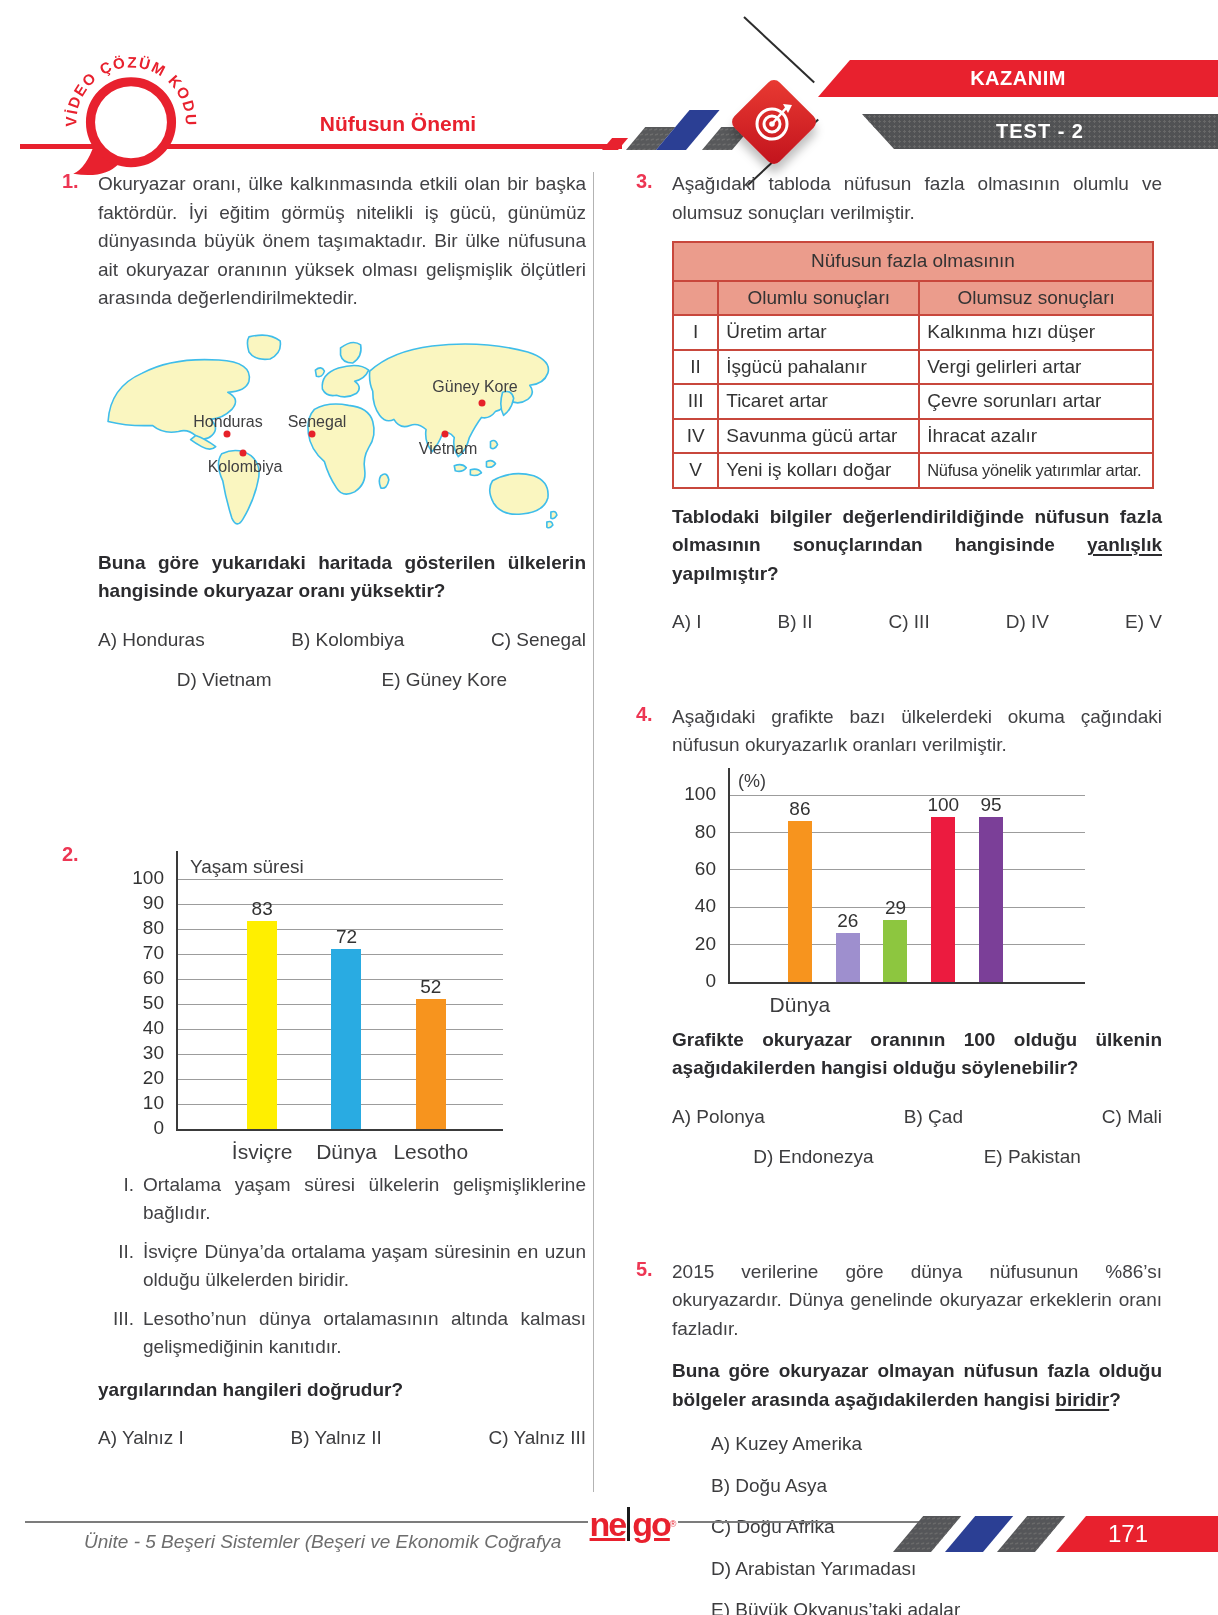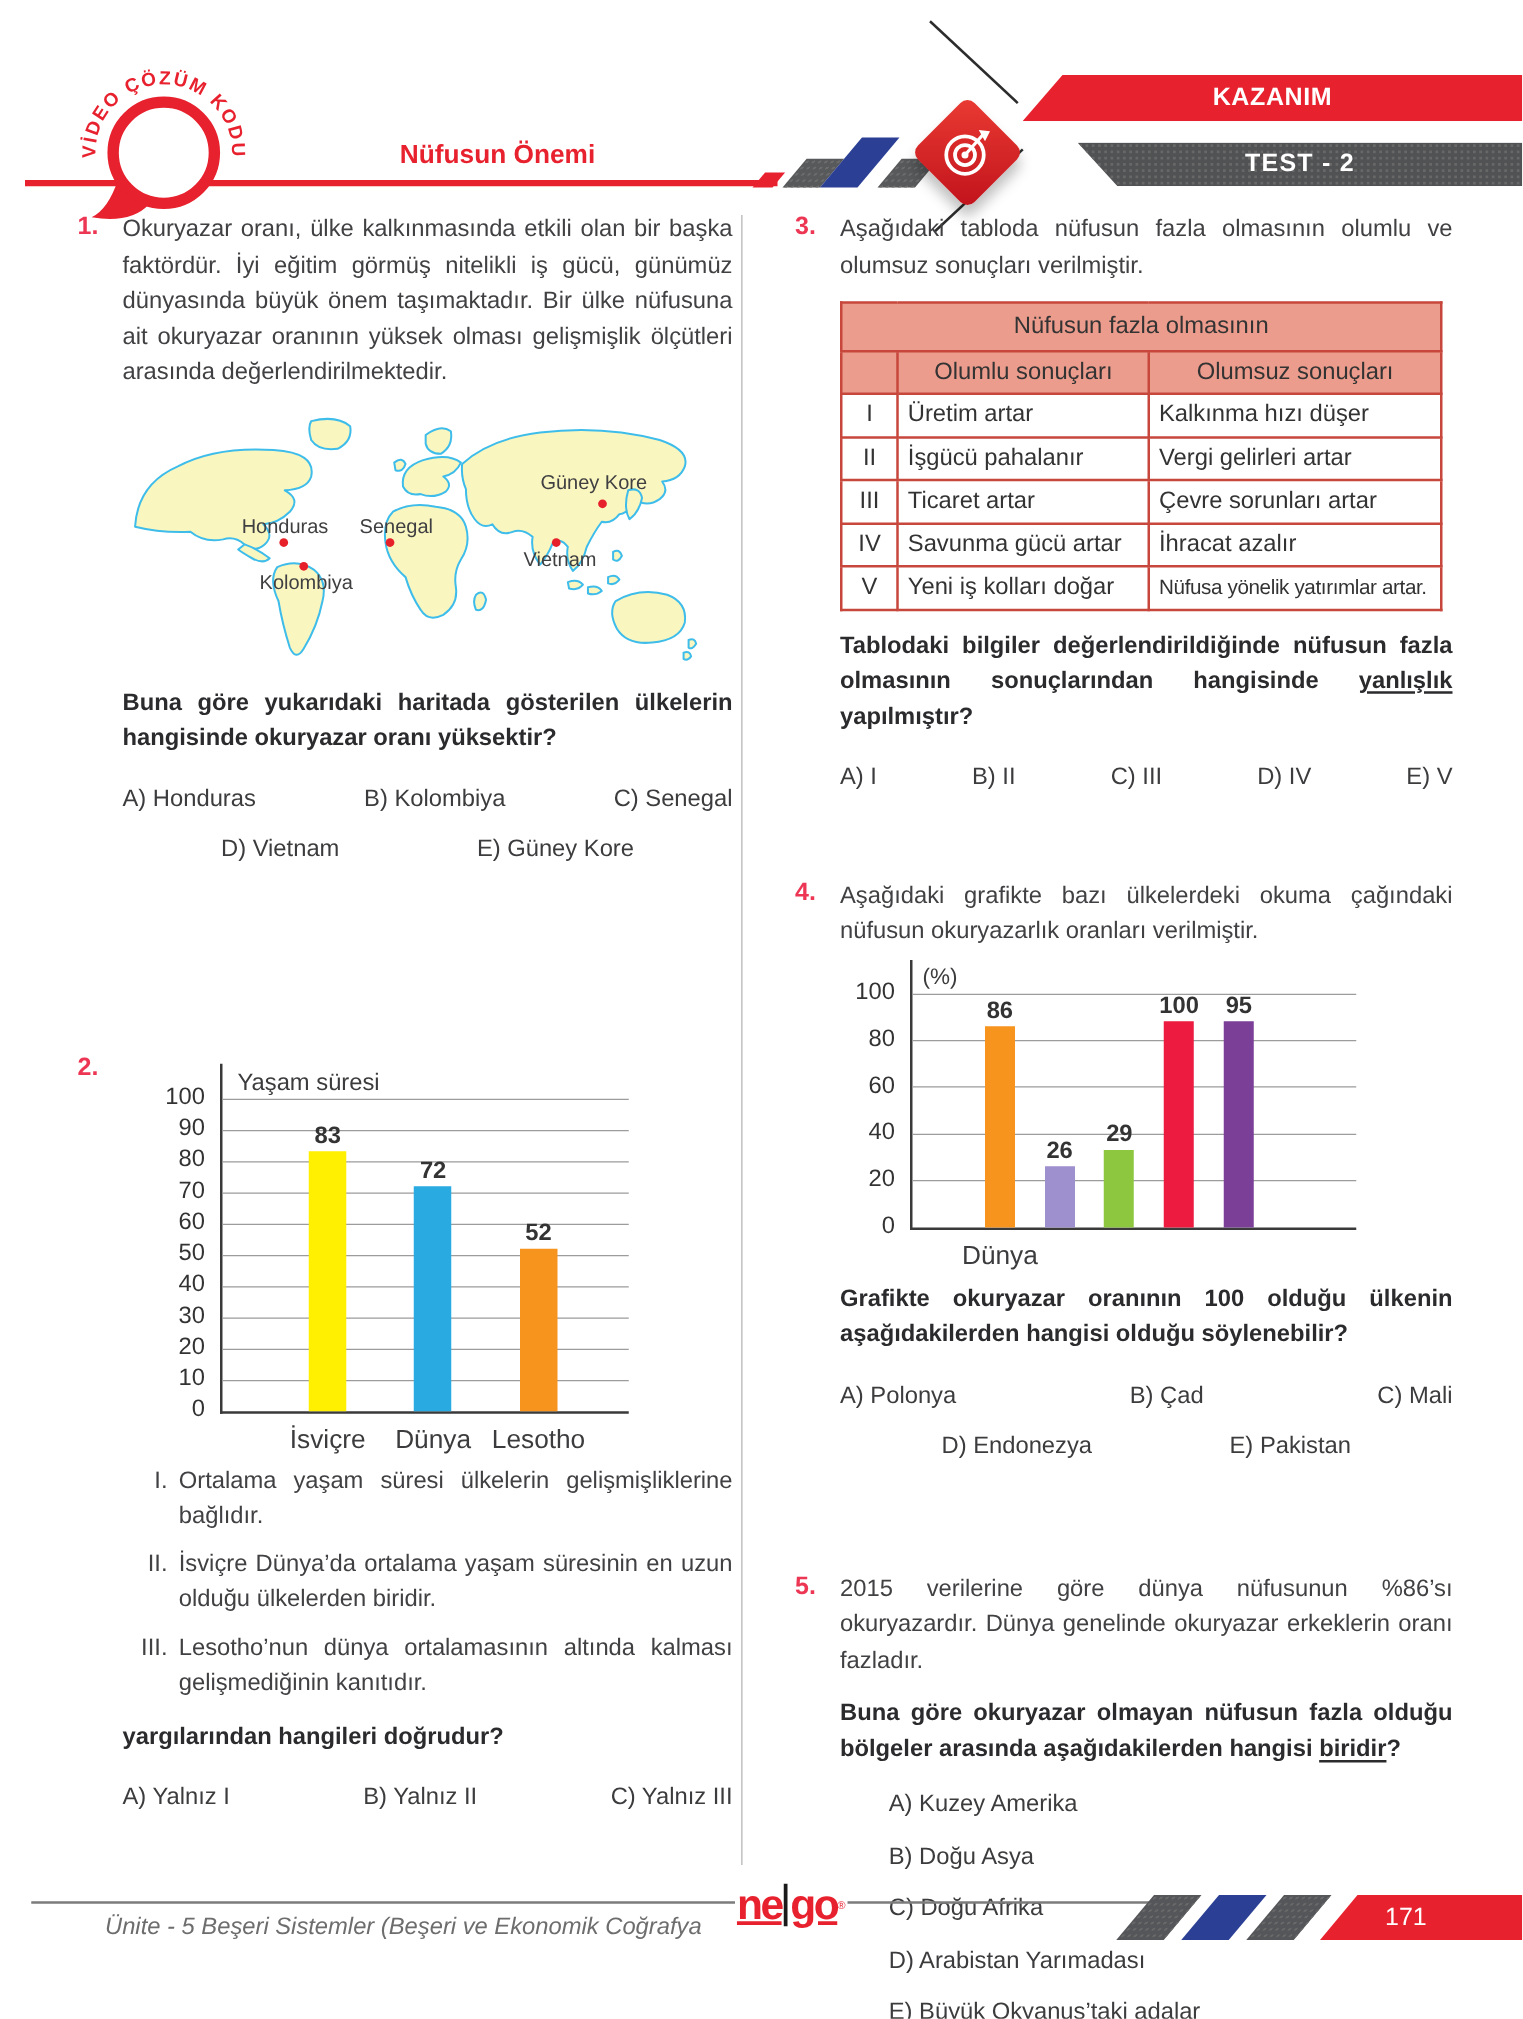--- a/index.html
+++ b/index.html
@@ -65,21 +65,21 @@
   .c2 .plot{width:355px;height:214px;}
   .scale{position:absolute;left:0;right:0;bottom:0;}
   .c1 .scale{top:28px;}
   .c2 .scale{top:27px;}
   .grid{position:absolute;inset:0;}
   .gridline{position:absolute;left:0;right:0;height:1px;background:#9c9c9c;}
   .bars{position:absolute;inset:0;display:flex;align-items:stretch;z-index:1;}
   .c1 .bars{padding:0 30px 0 42px;}
   .c2 .bars{padding:0 70px 0 46px;}
   .slot{flex:1;display:flex;flex-direction:column;justify-content:flex-end;align-items:center;position:relative;height:100%;}
-  .bar-val{font-size:19px;color:#333;margin-bottom:3px;line-height:1;font-weight:bold;}
+  .bar-val{font-size:19px;color:#333;margin-bottom:3px;line-height:1;}
   .c1 .bar{width:30px;}
   .c2 .bar{width:24px;}
   .bar-cat{position:absolute;top:calc(100% + 7px);left:50%;transform:translateX(-50%);
            font-size:21px;color:#3c3c3e;white-space:nowrap;}
   .yaxis{position:absolute;left:-54px;top:0;bottom:0;width:46px;}
   .ytick{position:absolute;right:6px;font-size:19px;color:#333;line-height:1.2;}
   .chart-title{position:absolute;top:2px;left:12px;font-size:19px;color:#3c3c3e;z-index:2;}
   .y-unit{position:absolute;top:0;left:8px;font-size:18px;color:#3c3c3e;z-index:2;}
 
   
@@ -109,21 +109,21 @@
         display:flex;align-items:center;justify-content:center;}
   .nego .ne,.nego .go{font-size:34px;font-weight:bold;color:#e8212e;letter-spacing:-2px;text-decoration:underline;}
   .nego .bar-v{width:3px;height:34px;background:#1a1a1a;margin:0 2px;}
   .nego .reg{font-size:9px;color:#e8212e;vertical-align:top;}
   .fs-g1{left:893px;top:1516px;width:38px;height:36px;background:#555659;background-image:radial-gradient(#6a6a6a 1px,transparent 1.3px);background-size:5px 5px;}
   .fs-blue{left:945px;top:1516px;width:38px;height:36px;background:#2b3f94;}
   .fs-g2{left:997px;top:1516px;width:38px;height:36px;background:#555659;background-image:radial-gradient(#6a6a6a 1px,transparent 1.3px);background-size:5px 5px;}
   .page-bar{left:1056px;top:1516px;width:162px;height:36px;background:#e8212e;
       clip-path:polygon(30px 0,100% 0,100% 100%,0 100%);
       display:flex;align-items:center;}
-  .page-bar span{color:#fff;font-size:20px;padding-left:52px;}
+  .page-bar span{color:#fff;font-size:24px;padding-left:52px;}
 </style>
 </head>
 <body>
 
 <div class="abs red-rule"></div>
 
 <svg class="abs badge" viewBox="0 0 140 160">
   <path id="arcpath" d="M 16,97 A 54,54 0 0 1 124,97" fill="none"></path>
   <path d="M34,118 Q26,142 13,148 Q44,153 58,138 Q44,133 34,118 Z" fill="#e8212e"></path>
   <circle cx="70" cy="97" r="40" fill="#ffffff" stroke="#e8212e" stroke-width="9"></circle>

